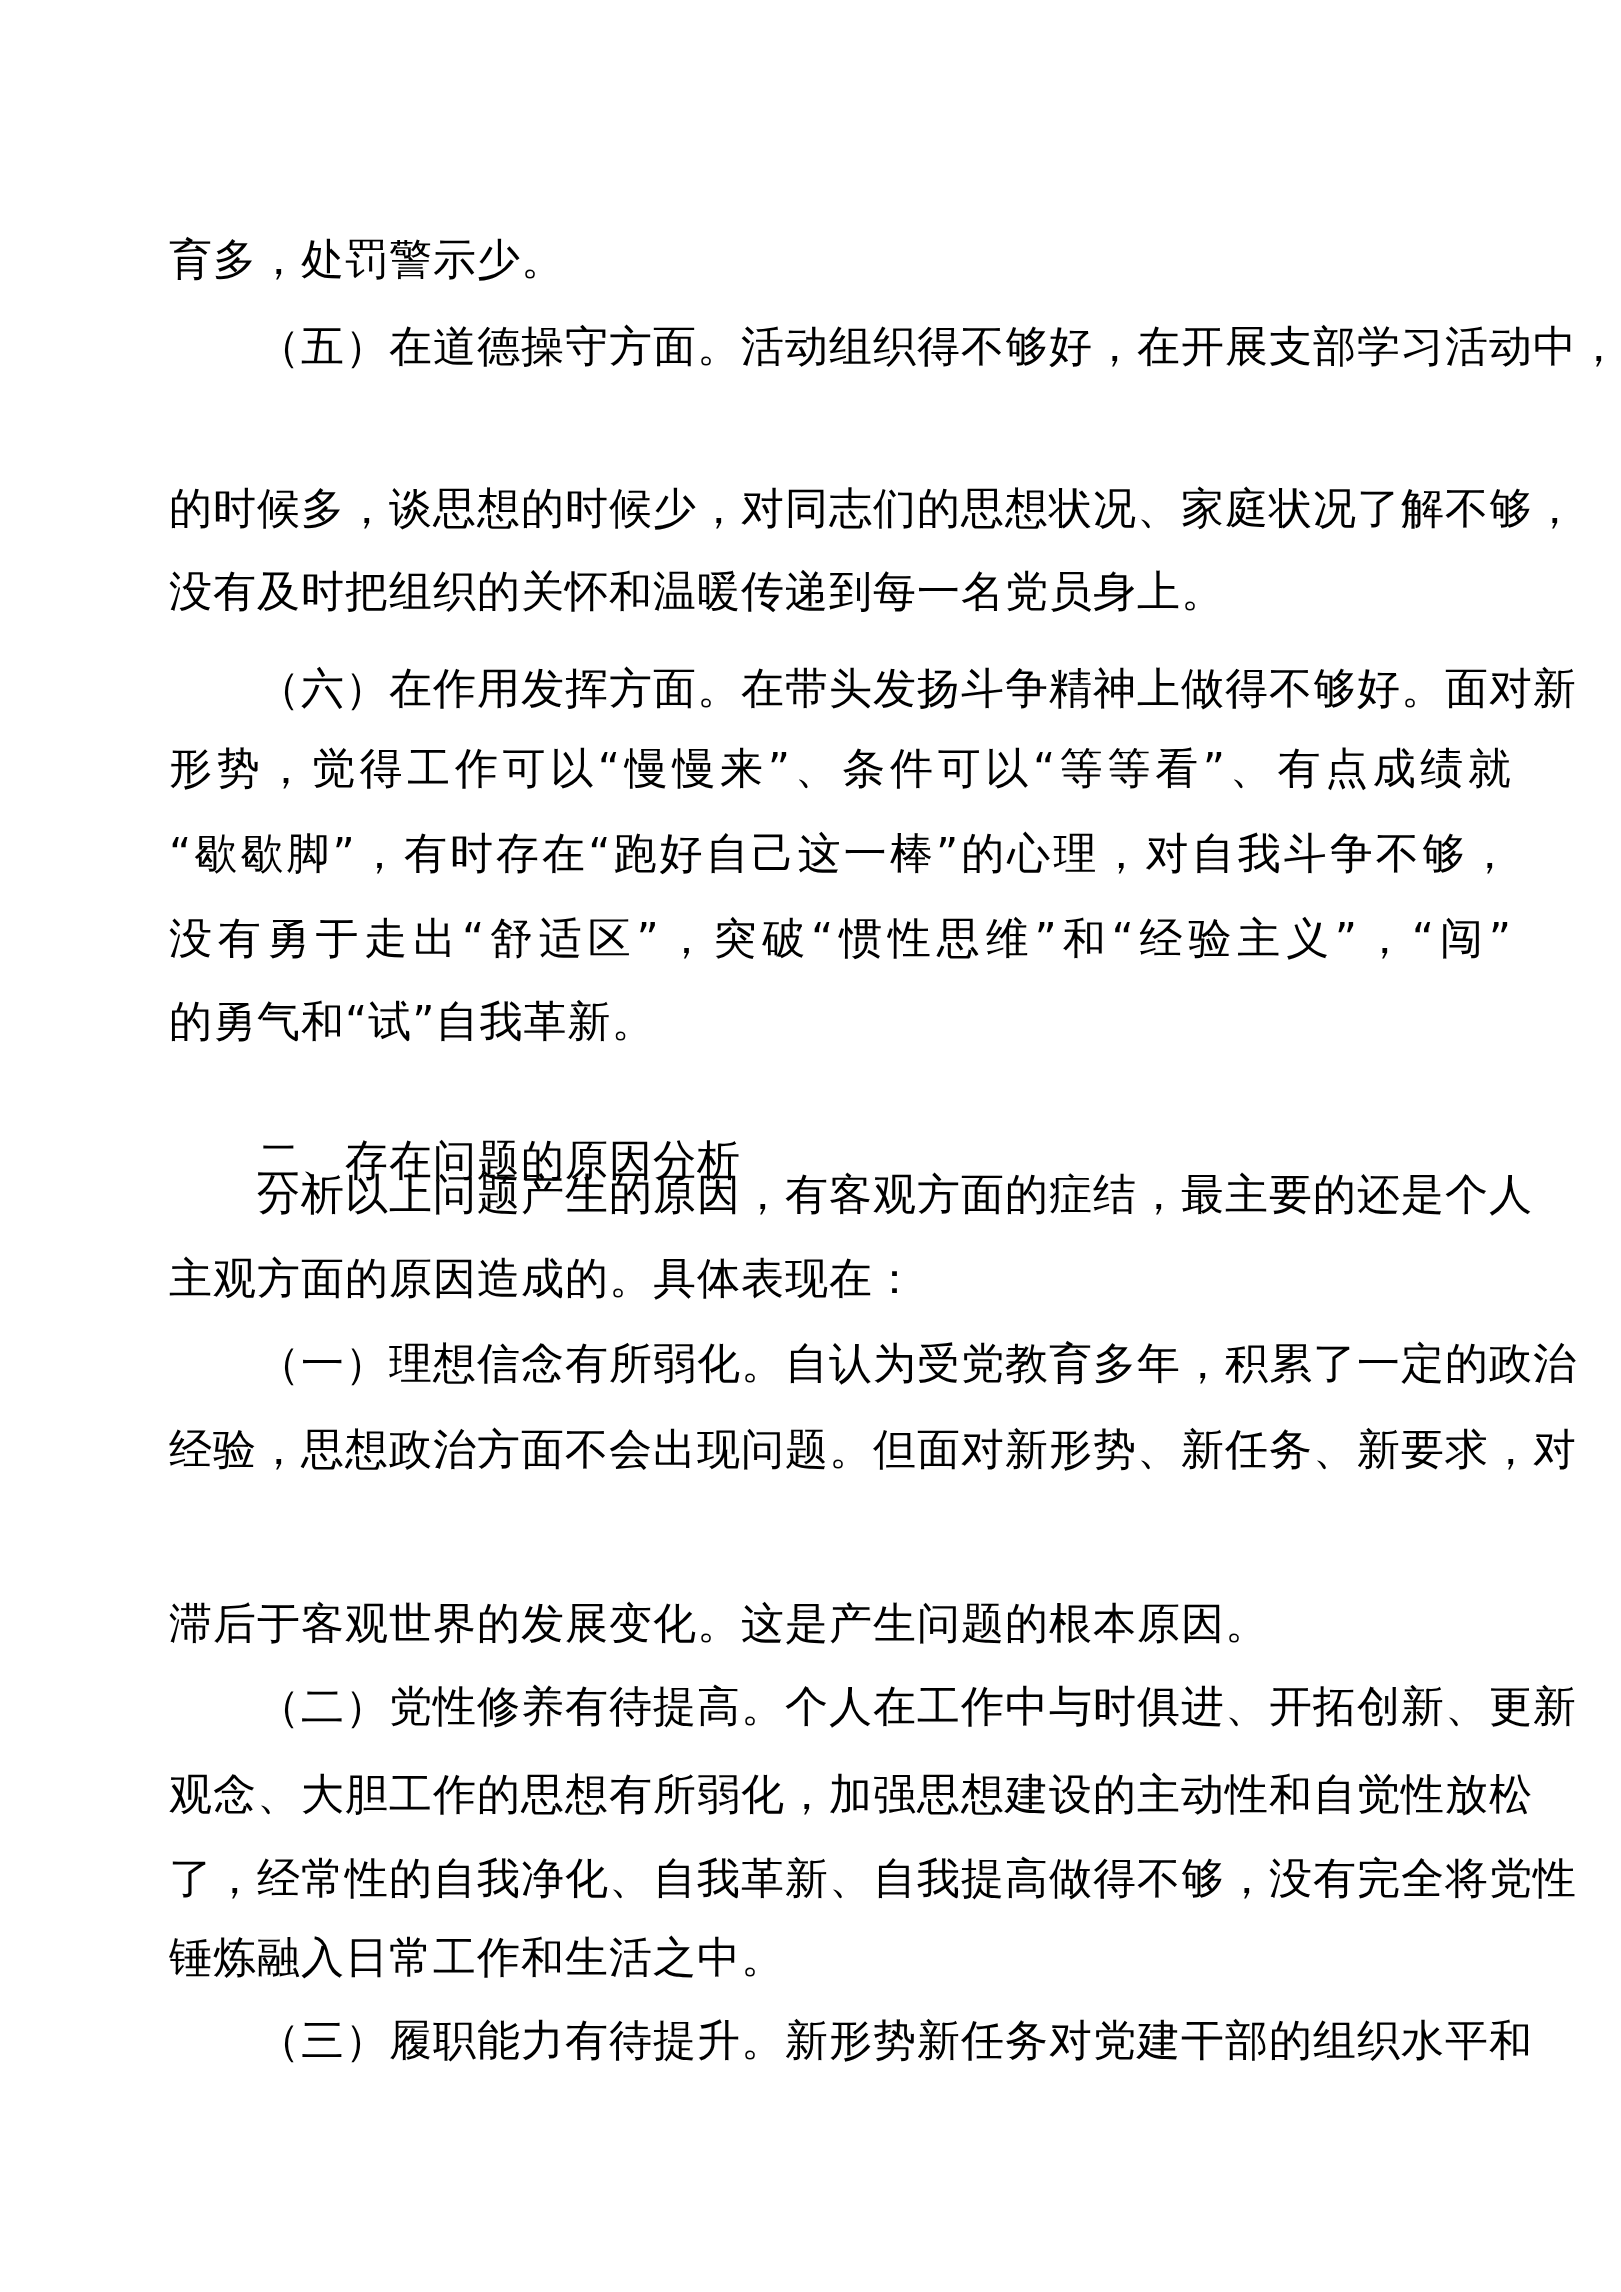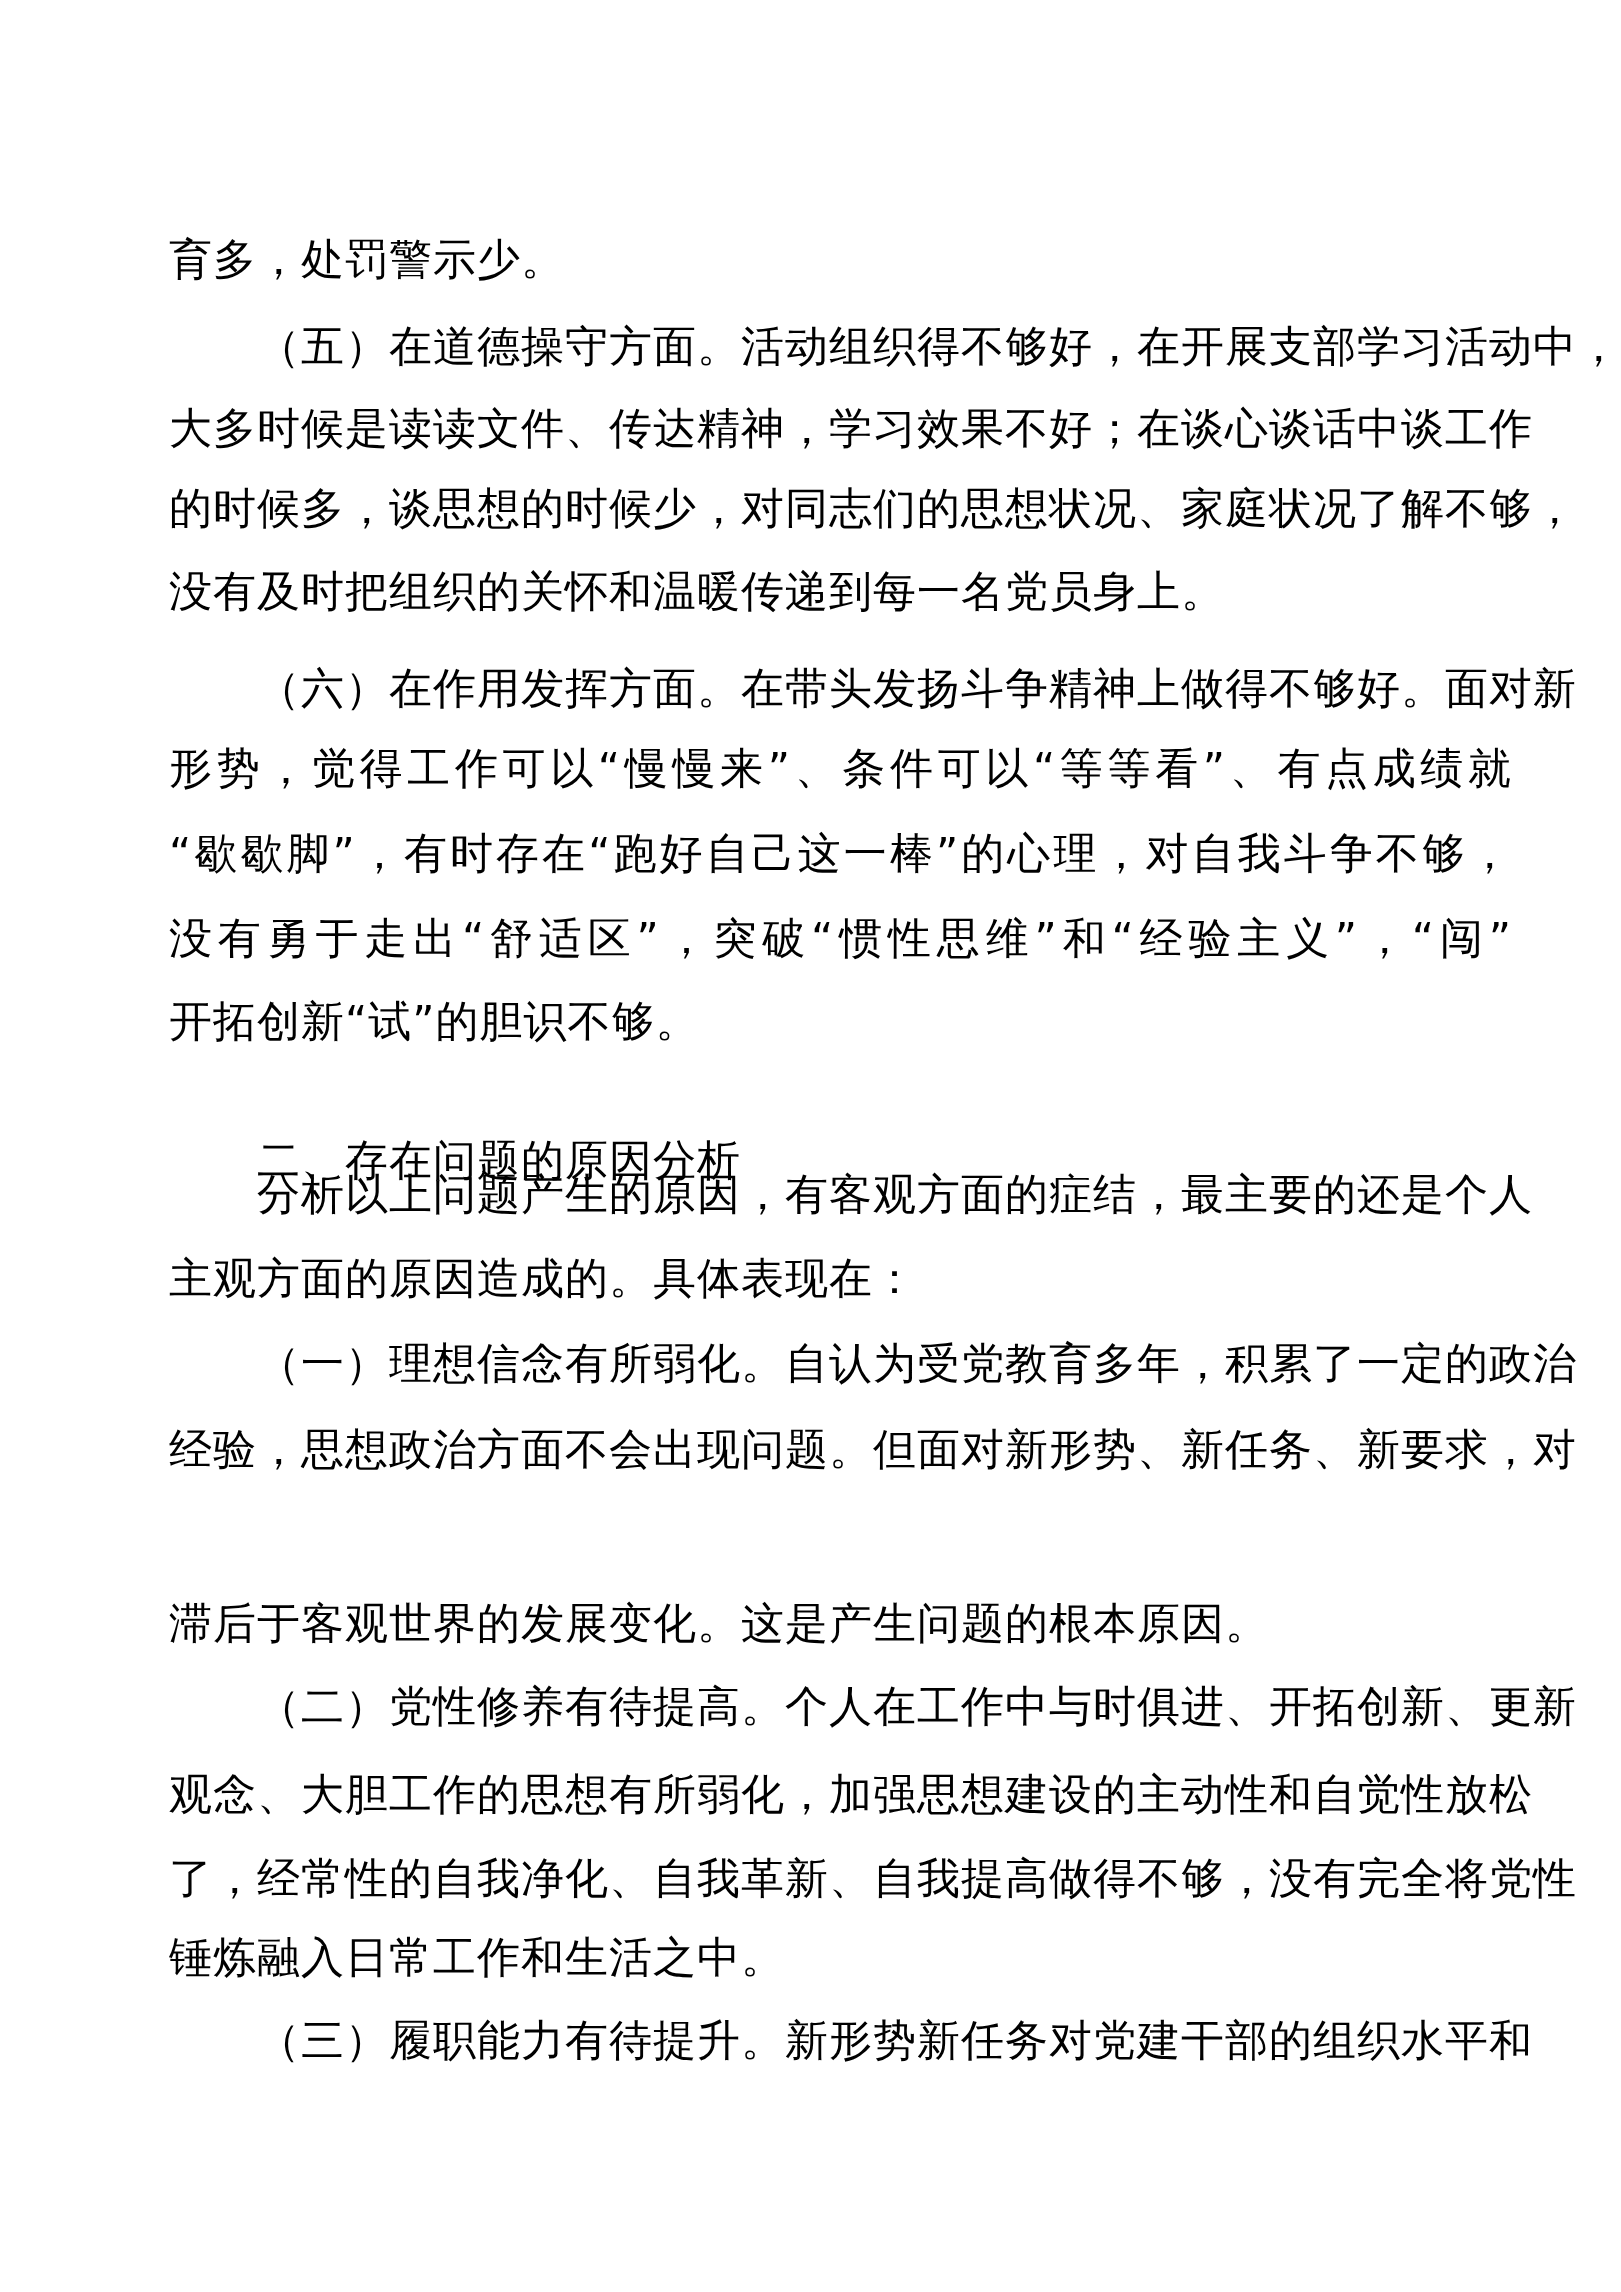--- a/index.html
+++ b/index.html
@@ -10,28 +10,27 @@
           height:59px; white-space:nowrap; letter-spacing:1px; text-align:justify; text-align-last:justify;margin-left:22px; }
   .line.last { text-align-last:left; }
   .ind { left:235px; width:1255px; }
 </style>
 </head>
 <body>
 
 <div class="page">
   <div class="line last" style="top:230px">育多，处罚警示少。</div>
   <div class="line ind" style="top:317px">（五）在道德操守方面。活动组织得不够好，在开展支部学习活动中，</div>
-  <div class="line" style="top:399px">大多时候是读读文件、传达精神，学习效果不好；在谈心谈话中谈工作</div>
   <div class="line" style="top:479px">的时候多，谈思想的时候少，对同志们的思想状况、家庭状况了解不够，</div>
   <div class="line last" style="top:562px">没有及时把组织的关怀和温暖传递到每一名党员身上。</div>
   <div class="line ind" style="top:659px">（六）在作用发挥方面。在带头发扬斗争精神上做得不够好。面对新</div>
   <div class="line" style="top:739px">形势，觉得工作可以“慢慢来”、条件可以“等等看”、有点成绩就</div>
   <div class="line" style="top:824px">“歇歇脚”，有时存在“跑好自己这一棒”的心理，对自我斗争不够，</div>
   <div class="line" style="top:909px">没有勇于走出“舒适区”，突破“惯性思维”和“经验主义”，“闯”</div>
-  <div class="line last" style="top:992px">开拓创新“试”的胆识不够。</div>
+  <div class="line last" style="top:992px">的勇气和“试”自我革新。</div>
   <div class="line ind last" style="top:1131px">二、存在问题的原因分析</div>
   <div class="line ind" style="top:1165px">分析以上问题产生的原因，有客观方面的症结，最主要的还是个人</div>
   <div class="line last" style="top:1249px">主观方面的原因造成的。具体表现在：</div>
   <div class="line ind" style="top:1334px">（一）理想信念有所弱化。自认为受党教育多年，积累了一定的政治</div>
   <div class="line" style="top:1420px">经验，思想政治方面不会出现问题。但面对新形势、新任务、新要求，对</div>
   <div class="line last" style="top:1594px">滞后于客观世界的发展变化。这是产生问题的根本原因。</div>
   <div class="line ind" style="top:1677px">（二）党性修养有待提高。个人在工作中与时俱进、开拓创新、更新</div>
   <div class="line" style="top:1849px">了，经常性的自我净化、自我革新、自我提高做得不够，没有完全将党性</div>
   <div class="line" style="top:1765px">观念、大胆工作的思想有所弱化，加强思想建设的主动性和自觉性放松</div>
   <div class="line last" style="top:1928px">锤炼融入日常工作和生活之中。</div>

